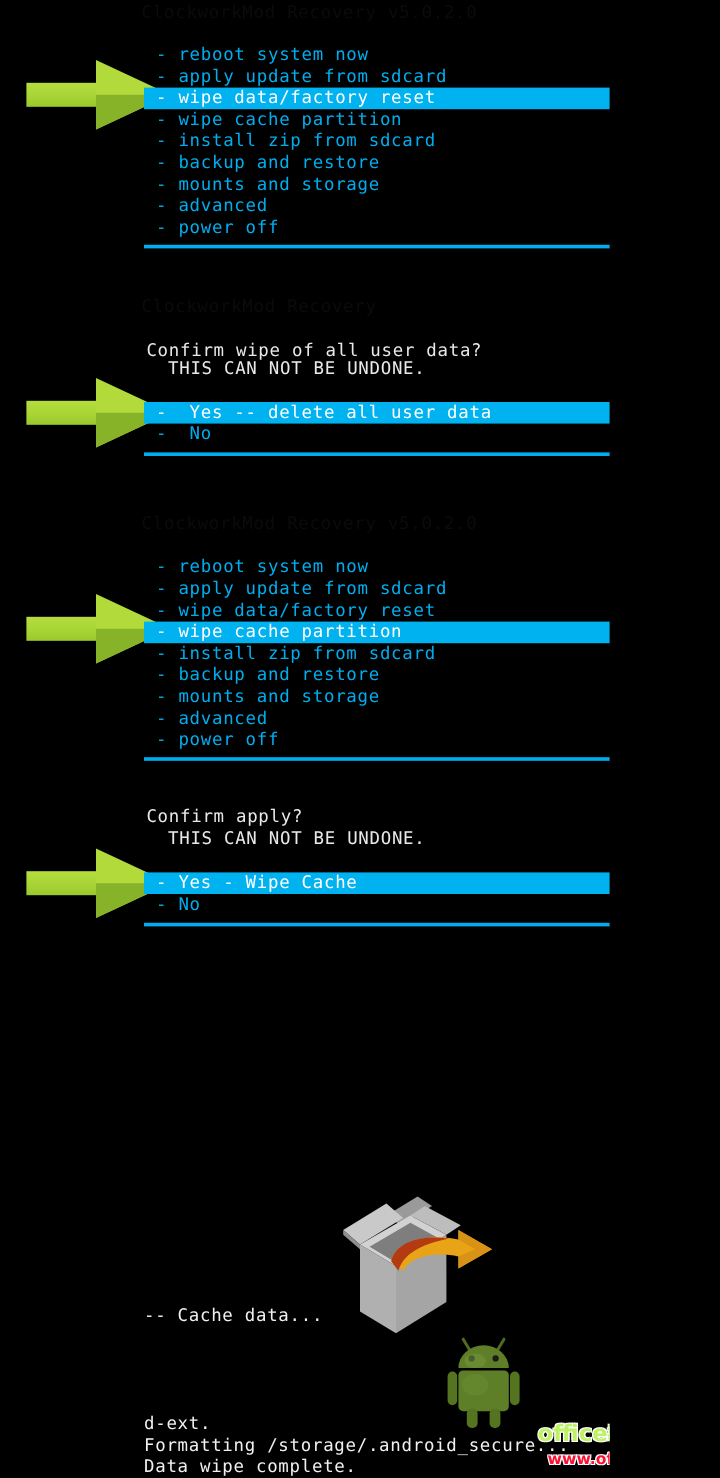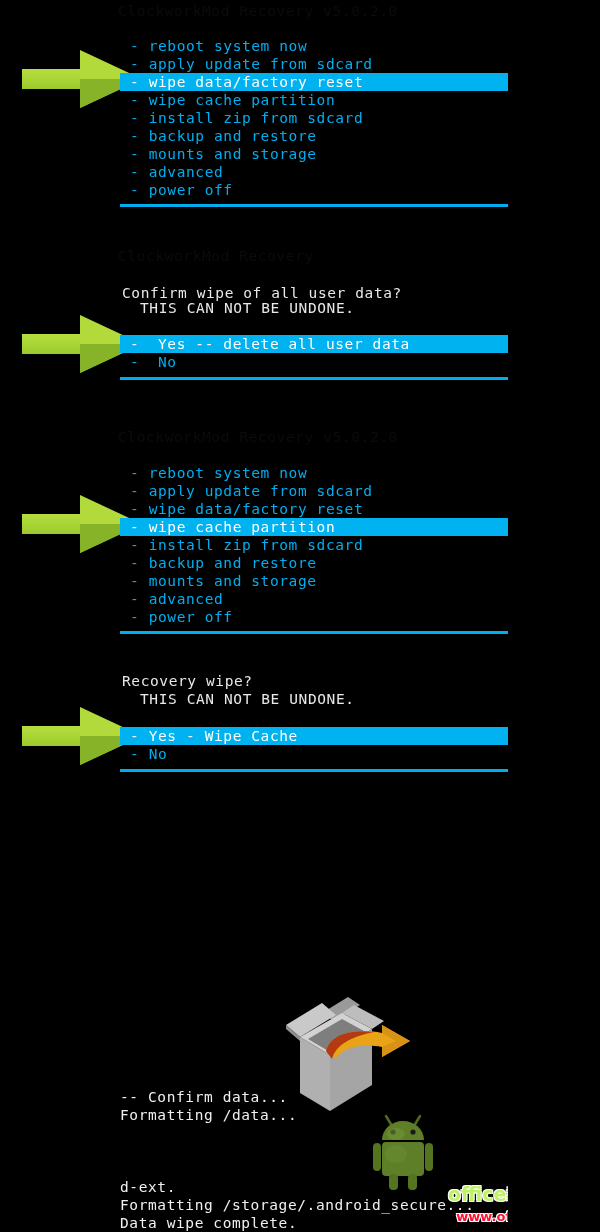--- a/index.html
+++ b/index.html
@@ -207,21 +207,21 @@
   <div class="mono menu-item" style="top:590px;">- advanced</div>
   <div class="mono menu-item" style="top:608px;">- power off</div>
   <div class="rule" style="top:631px;"></div>
 
   <div class="arrow" style="top:707px;">
     <div class="tail"></div>
     <div class="headtop"></div>
     <div class="headshade"></div>
   </div>
 
-  <div class="mono prompt" style="top:672px;">Recovery wipe?</div>
+  <div class="mono prompt" style="top:672px;">Confirm apply?</div>
   <div class="mono prompt indent" style="top:690px;">THIS CAN NOT BE UNDONE.</div>
   <div class="mono menu-item sel" style="top:727px;">- Yes - Wipe Cache</div>
   <div class="mono menu-item" style="top:745px;">- No</div>
   <div class="rule" style="top:769px;"></div>
 
   <svg class="boxart" viewBox="0 0 140 130">
 
     <polygon points="44,28 70,12 82,20 56,36" fill="#9a9a9a"></polygon>
 
     <polygon points="8,40 44,18 58,30 22,52" fill="#c9c9c9"></polygon>
@@ -256,22 +256,21 @@
     <rect x="1" y="31" width="8" height="28" rx="4" fill="#55741f"></rect>
     <rect x="53" y="31" width="8" height="28" rx="4" fill="#55741f"></rect>
 
     <rect x="17" y="62" width="9" height="16" rx="4" fill="#55741f"></rect>
     <rect x="36" y="62" width="9" height="16" rx="4" fill="#55741f"></rect>
 
     <ellipse cx="24" cy="22" rx="9" ry="6" fill="#72953a" opacity="0.55"></ellipse>
     <ellipse cx="24" cy="42" rx="11" ry="9" fill="#6d9034" opacity="0.45"></ellipse>
   </svg>
 
-  <div class="mono logline" style="top:1088px;">-- Confirm data...</div>
-  <div class="mono logline" style="top:1106px;">Formatting /data...</div>
+  <div class="mono logline" style="top:1088px;">-- Cache data...</div>
   <div class="mono logline" style="top:1178px;text-align:center;">d-ext.</div>
   <div class="mono logline" style="top:1196px;">Formatting /storage/.android_secure...</div>
   <div class="mono logline" style="top:1214px;text-align:right;">Data wipe complete.</div>
 
   <div class="watermark">
     <div class="wm-line1">office教程学习网</div>
     <div class="wm-line2">www.office68.com</div>
   </div>
 
 </div>

